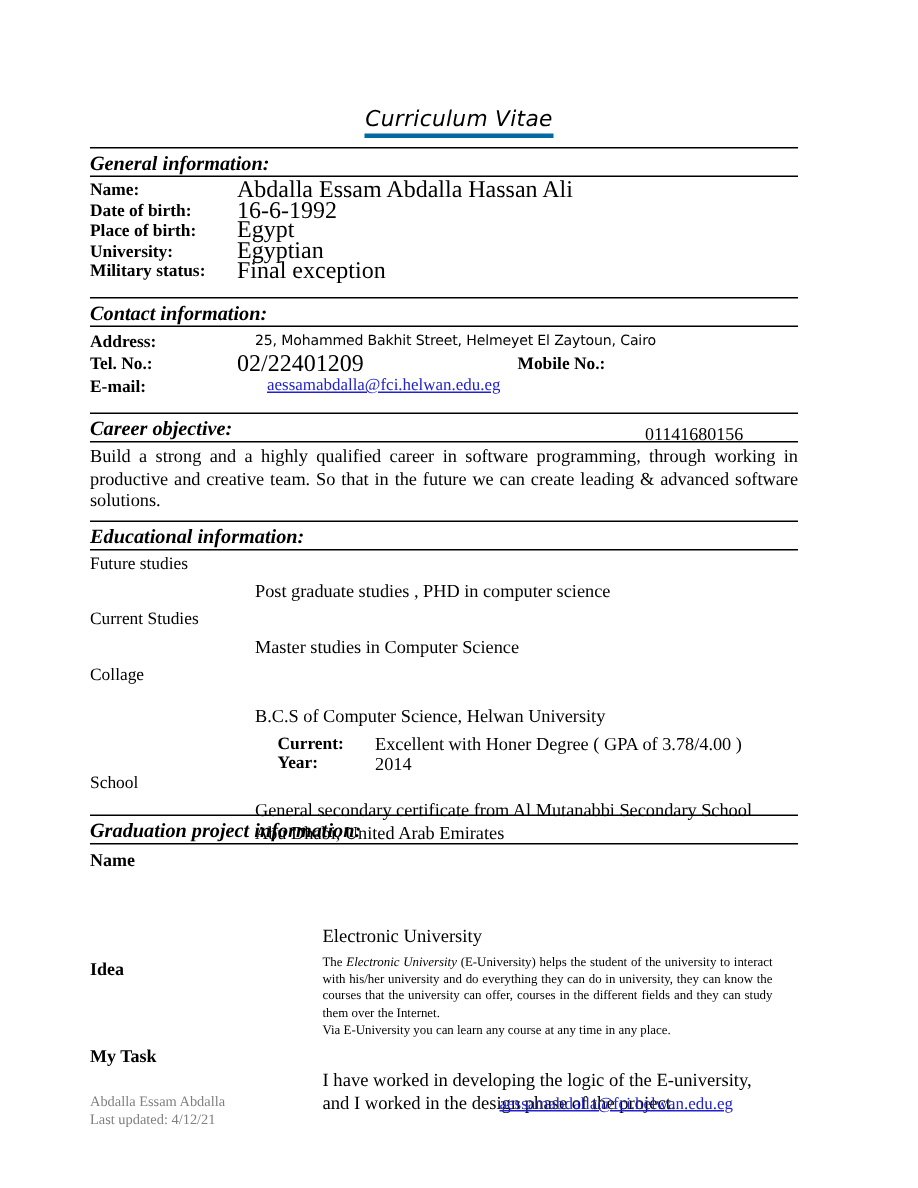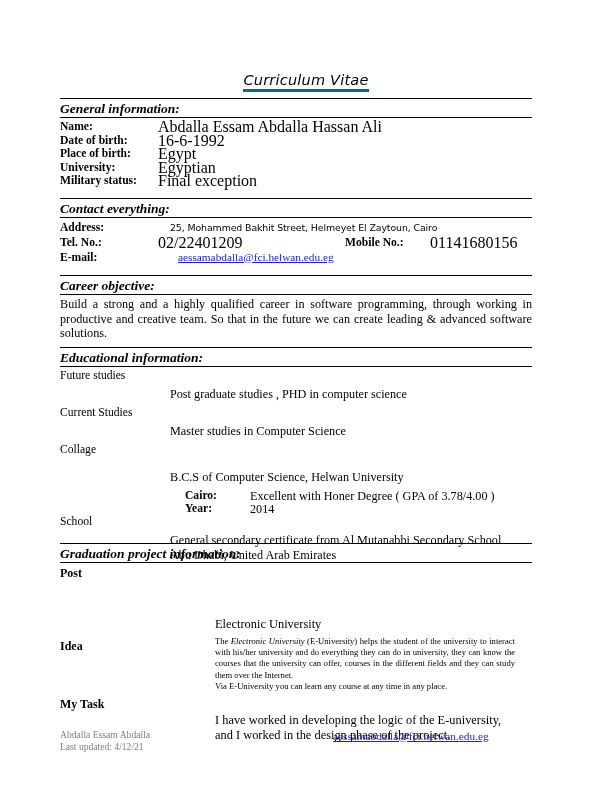--- a/index.html
+++ b/index.html
@@ -85,21 +85,22 @@
   .lbl2 {
     position: absolute;
     left: 285px;
     font-weight: bold;
     font-size: 11.6px;
     text-align: right;
   }
   .val2 {
     position: absolute;
     left: 370px;
-    font-size: 16px;
+    font-size: 12px;
+    margin-top: 47px;
   }
   .mail-link {
     position: absolute;
     left: 118px;
     color: #2222cc;
     text-decoration: underline;
     font-size: 11.3px;
   }
 
   
@@ -210,21 +211,21 @@
         <span class="val">Egyptian</span>
       </div>
       <div class="row">
         <span class="lbl">Military status:</span>
         <span class="val">Final exception</span>
       </div>
     </div>
   </div>
 
   <div class="section" style="top:198px;">
-    <div class="sec-head">Contact everything:</div>
+    <div class="sec-head">Contact information:</div>
     <div style="padding-top:3px;">
       <div class="row" style="height:15px;">
         <span class="lbl">Address:</span>
         <span class="val-addr">25, Mohammed Bakhit Street, Helmeyet El Zaytoun, Cairo</span>
       </div>
       <div class="row" style="height:15px;">
         <span class="lbl">Tel. No.:</span>
         <span class="val">02/22401209</span>
         <span class="lbl2">Mobile No.:</span>
         <span class="val2">01141680156</span>
@@ -246,35 +247,35 @@
     <div style="position:relative; height:175px;">
       <span class="edu-lbl" style="top:2px;">Future studies</span>
       <span class="edu-val" style="top:20px;">Post graduate studies , PHD in computer science</span>
 
       <span class="edu-lbl" style="top:39px;">Current Studies</span>
       <span class="edu-val" style="top:57px;">Master studies in Computer Science</span>
 
       <span class="edu-lbl" style="top:76px;">Collage</span>
       <span class="edu-val" style="top:103px;">B.C.S of Computer Science, Helwan University</span>
 
-      <span class="sub-lbl" style="top:122px;">Cairo:</span>
+      <span class="sub-lbl" style="top:122px;">Current:</span>
       <span class="sub-val" style="top:122px;">Excellent   with Honer Degree ( GPA of 3.78/4.00 )</span>
       <span class="sub-lbl" style="top:135px;">Year:</span>
       <span class="sub-val" style="top:135px;">2014</span>
 
       <span class="edu-lbl" style="top:148px;">School</span>
       <span class="edu-val" style="top:181px;">Abu Dhabi, United Arab Emirates</span>
       <span class="edu-val" style="top:166px;">General secondary certificate from Al Mutanabbi Secondary School</span>
     </div>
   </div>
 
   <div class="section" style="top:543px;">
     <div class="sec-head">Graduation project information:</div>
     <div style="position:relative; height:180px;">
-      <span class="proj-lbl" style="top:3px;">Post</span>
+      <span class="proj-lbl" style="top:3px;">Name</span>
       <span class="proj-val" style="top:54px;">Electronic University</span>
 
       <span class="proj-lbl" style="top:76px;">Idea</span>
       <div class="idea-para" style="top:73px;">
         <span>The </span><i>Electronic  University</i><span> (E-University) helps the student of the university to interact with his/her university and do everything they can do in university, they can know the courses that the university can offer, courses in the different fields and they can study them over the Internet.</span>
       </div>
       <div class="idea-para" style="top:118px;">Via E-University you can learn any course at any time in any place.</div>
 
       <span class="proj-lbl" style="top:134px;">My Task</span>
       <div class="task-para" style="top:150px;">I have worked in developing the logic of the E-university, and I worked in the design phase of the project.</div>

